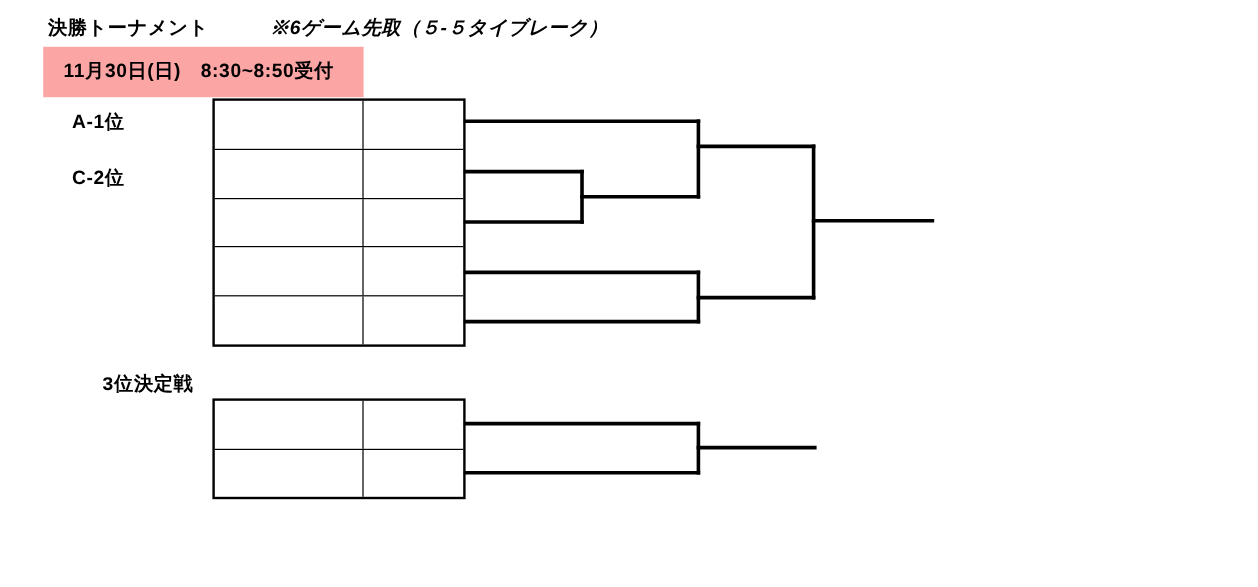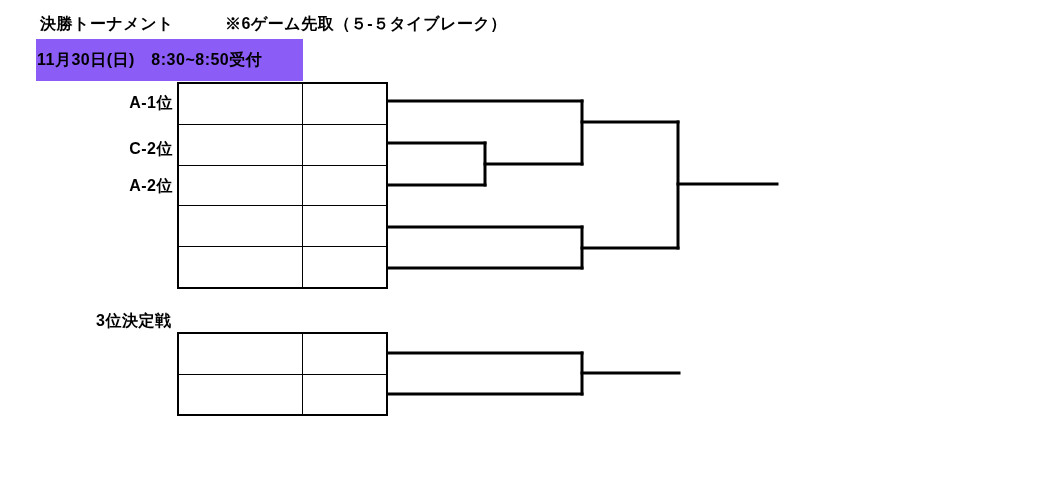--- a/index.html
+++ b/index.html
@@ -11,61 +11,60 @@
     font-family: "Liberation Sans", sans-serif;
     color: #000000;
     overflow: hidden;
     border-radius: 11px;
   }
   .abs { position: absolute; }
   .bold16 { font-size: 16px; font-weight: bold; white-space: nowrap; letter-spacing: 0.5px; }
 
   
   .page-title   { left: 40px;  top: 13px; height: 22px; line-height: 22px; }
-  .rule-note    { left: 225px; top: 13px; height: 22px; line-height: 22px; }
+  .rule-note    { left: 225px; top: 13px; height: 22px; line-height: 22px; font-style: italic; }
   .schedule-box {
     left: 36px; top: 39px; width: 267px; height: 42px;
-    background: #8b5cf6;
-    line-height: 42px; padding-left: 1px; box-sizing: border-box;
+    background: #fca5a5;
+    line-height: 42px; padding-left: 17px; box-sizing: border-box;
   }
 
   
-  .seed-label { left: 60px; width: 113px; height: 21px; line-height: 21px; text-align: right; }
+  .seed-label { left: 60px; width: 113px; height: 21px; line-height: 21px; }
 
   
   .score-table {
     border: 2px solid #000;
     box-sizing: border-box;
     display: flex;
     flex-direction: column;
     background: #fff;
   }
   .main-table  { left: 177px; top: 82px;  width: 211px; height: 207px; }
   .third-table { left: 177px; top: 332px; width: 211px; height: 84px; }
   .score-row { flex: 1; display: flex; }
   .score-row:not(:last-child) { border-bottom: 1.5px solid #000; }
   .cell-l { width: 123px; border-right: 1.5px solid #000; }
   .cell-r { flex: 1; }
 
-  .third-place-label { left: 96px; top: 310px; height: 22px; line-height: 22px; }
+  .third-place-label { left: 85px; top: 310px; height: 22px; line-height: 22px; font-family: Liberation Mono, monospace; }
 
   .bracket-svg { left: 0; top: 0; }
 </style>
 </head>
 <body>
 
 <div class="stage">
 
   <div class="abs bold16 page-title">決勝トーナメント</div>
   <div class="abs bold16 rule-note">※6ゲーム先取（５-５タイブレーク）</div>
   <div class="abs bold16 schedule-box">11月30日(日)　8:30~8:50受付</div>
 
   <div class="abs bold16 seed-label" style="top:92px">A-1位</div>
   <div class="abs bold16 seed-label" style="top:138px">C-2位</div>
-  <div class="abs bold16 seed-label" style="top:175px">A-2位</div>
 
   <div class="abs score-table main-table">
     <div class="score-row">
         <div class="cell-l"></div>
         <div class="cell-r"></div>
       </div>
     <div class="score-row">
         <div class="cell-l"></div>
         <div class="cell-r"></div>
       </div>

